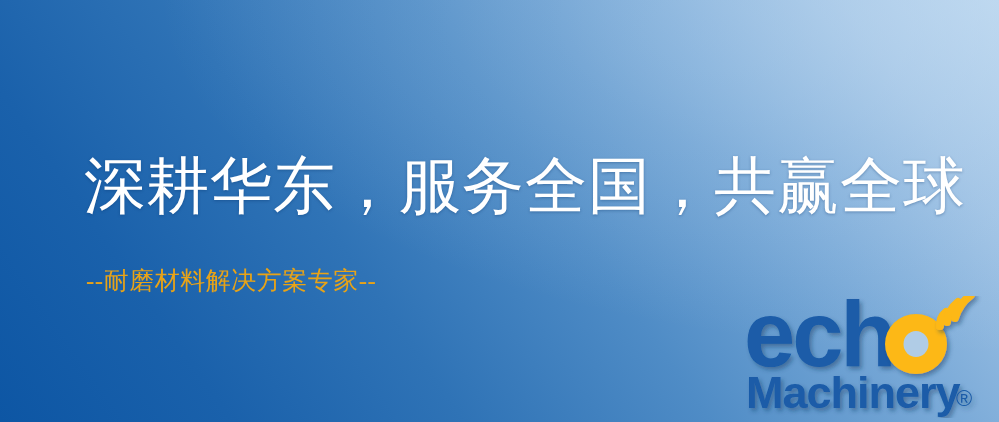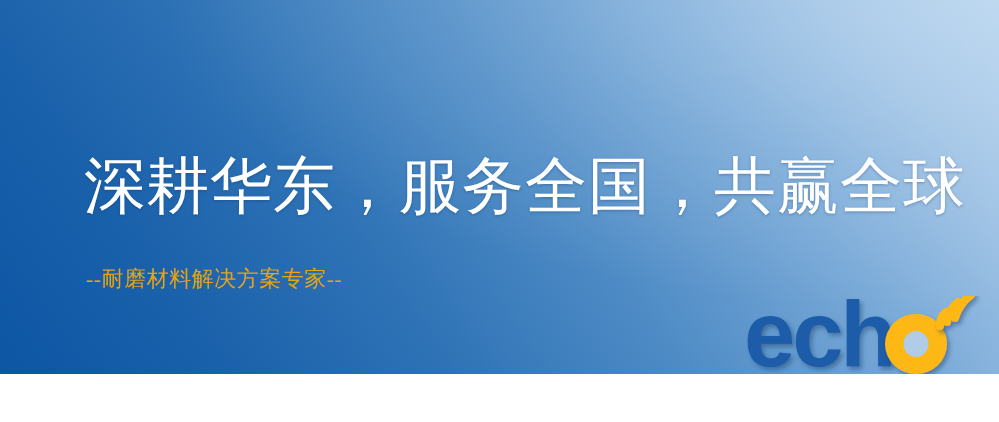--- a/index.html
+++ b/index.html
@@ -3,21 +3,21 @@
 <meta charset="utf-8">
 <style>
   html, body {
     margin: 0;
     padding: 0;
     background: #ffffff;
   }
   .banner {
     position: relative;
     width: 999px;
-    height: 374px;
+    height: 422px;
     overflow: hidden;
     font-family: "Liberation Sans", sans-serif;
     
     background:
       linear-gradient(55deg,
         #0d56a4 0%,
         #1a61ab 18%,
         #2f73b6 36%,
         #4f8cc6 55%,
         #7aaad8 74%,
@@ -48,21 +48,21 @@
     white-space: nowrap;
     text-shadow: 0 1px 3px rgba(10,50,100,0.35);
     z-index: 3;
   }
 
   .subtitle {
     position: absolute;
     left: 86px;
     top: 266px;
     font-family: "Liberation Serif", "DejaVu Serif", serif;
-    font-size: 22px;
+    font-size: 25px;
     line-height: 1.2;
     color: #e8a317;
     letter-spacing: 0.5px;
     white-space: nowrap;
     z-index: 3;
   }
 
   
   .logo {
     position: absolute;

